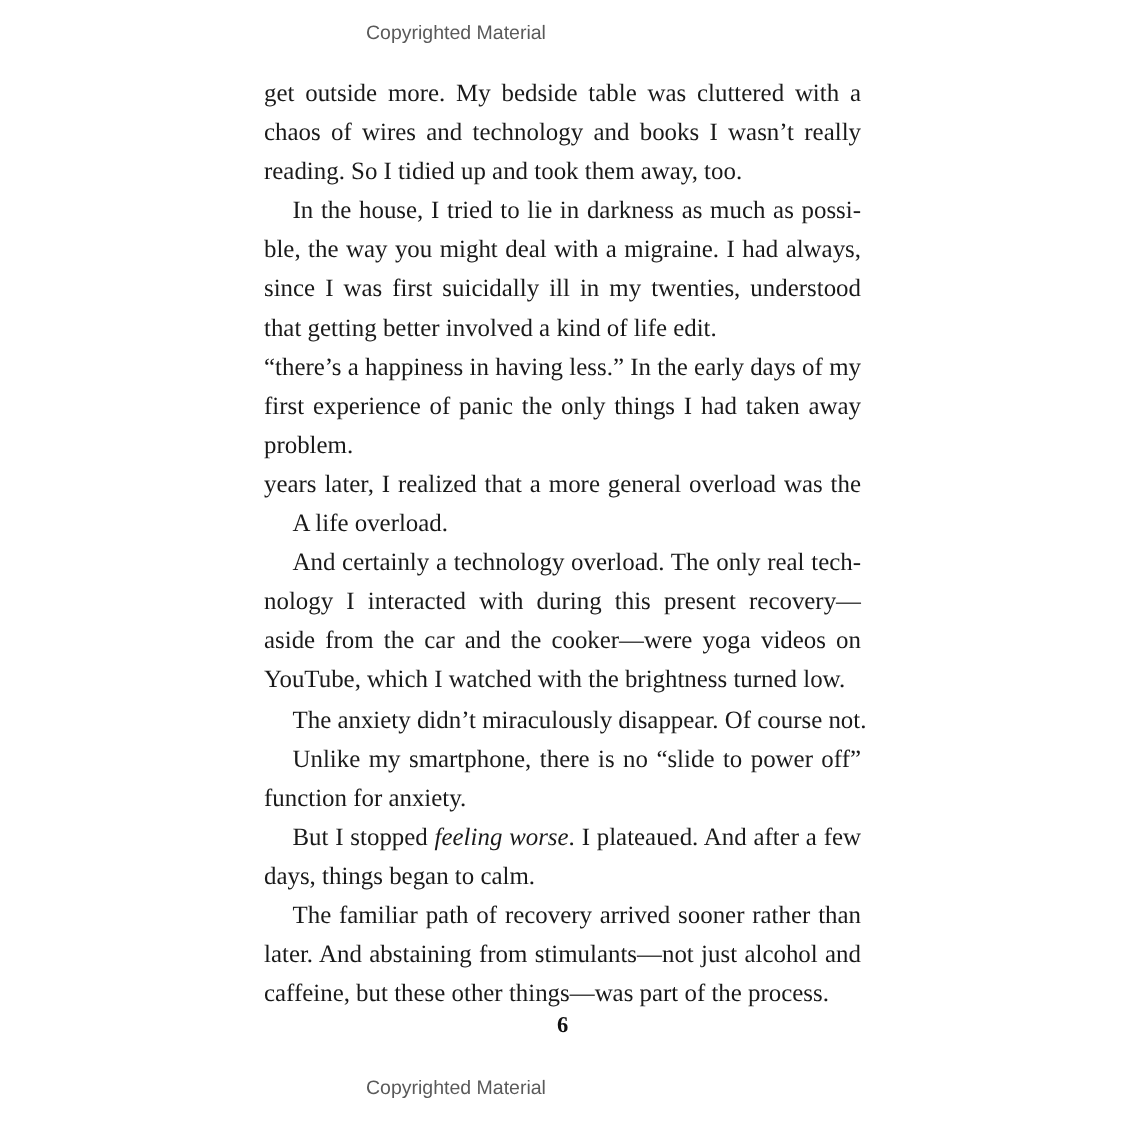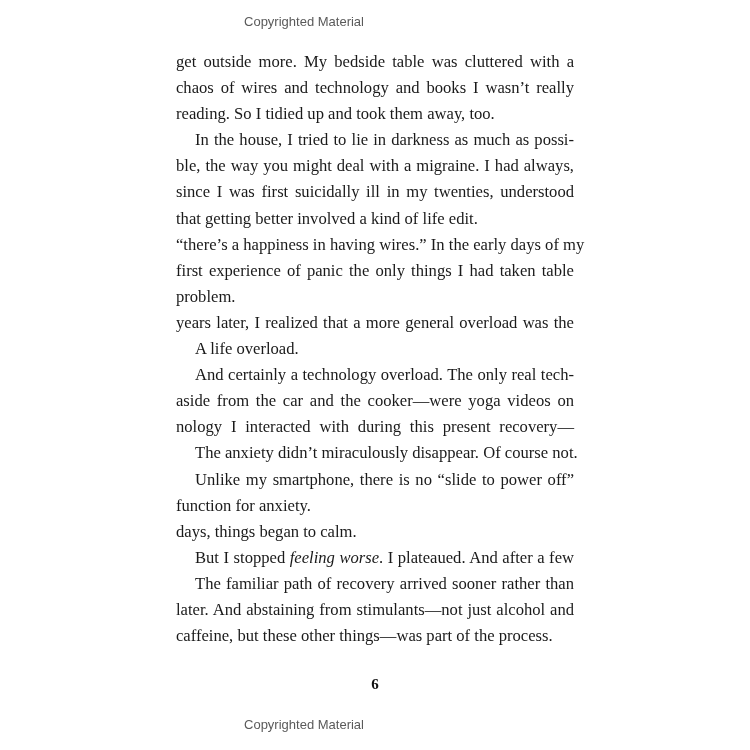--- a/index.html
+++ b/index.html
@@ -30,33 +30,34 @@
 <div class="watermark wm-top">Copyrighted Material</div>
 
 <div class="page-body">
   <span class="line">get outside more. My bedside table was cluttered with a</span>
   <span class="line">chaos of wires and technology and books I wasn’t really</span>
   <span class="line last">reading. So I tidied up and took them away, too.</span>
   <span class="line indent">In the house, I tried to lie in darkness as much as possi-</span>
   <span class="line">ble, the way you might deal with a migraine. I had always,</span>
   <span class="line">since I was first suicidally ill in my twenties, understood</span>
   <span class="line last">that getting better involved a kind of life edit.</span>
-  <span class="line">“there’s a happiness in having wires.” In the early days of my</span>
-  <span class="line">first experience of panic the only things I had taken table</span>
+  <span class="line">“there’s a happiness in having less.” In the early days of my</span>
+  <span class="line">first experience of panic the only things I had taken away</span>
   <span class="line last">problem.</span>
   <span class="line">years later, I realized that a more general overload was the</span>
   <span class="line indent last">A life overload.</span>
   <span class="line indent">And certainly a technology overload. The only real tech-</span>
+  <span class="line">nology I interacted with during this present recovery—</span>
   <span class="line">aside from the car and the cooker—were yoga videos on</span>
-  <span class="line">nology I interacted with during this present recovery—</span>
+  <span class="line last">YouTube, which I watched with the brightness turned low.</span>
   <span class="line indent last">The anxiety didn’t miraculously disappear. Of course not.</span>
   <span class="line indent">Unlike my smartphone, there is no “slide to power off”</span>
   <span class="line last">function for anxiety.</span>
+  <span class="line indent"><span>But I stopped </span><em>feeling worse</em><span>. I plateaued. And after a few</span></span>
   <span class="line last">days, things began to calm.</span>
-  <span class="line indent"><span>But I stopped </span><em>feeling worse</em><span>. I plateaued. And after a few</span></span>
   <span class="line indent">The familiar path of recovery arrived sooner rather than</span>
   <span class="line">later. And abstaining from stimulants—not just alcohol and</span>
   <span class="line last">caffeine, but these other things—was part of the process.</span>
 
 </div>
 
 <div class="page-number">6</div>
 
 <div class="watermark wm-bottom">Copyrighted Material</div>
 

